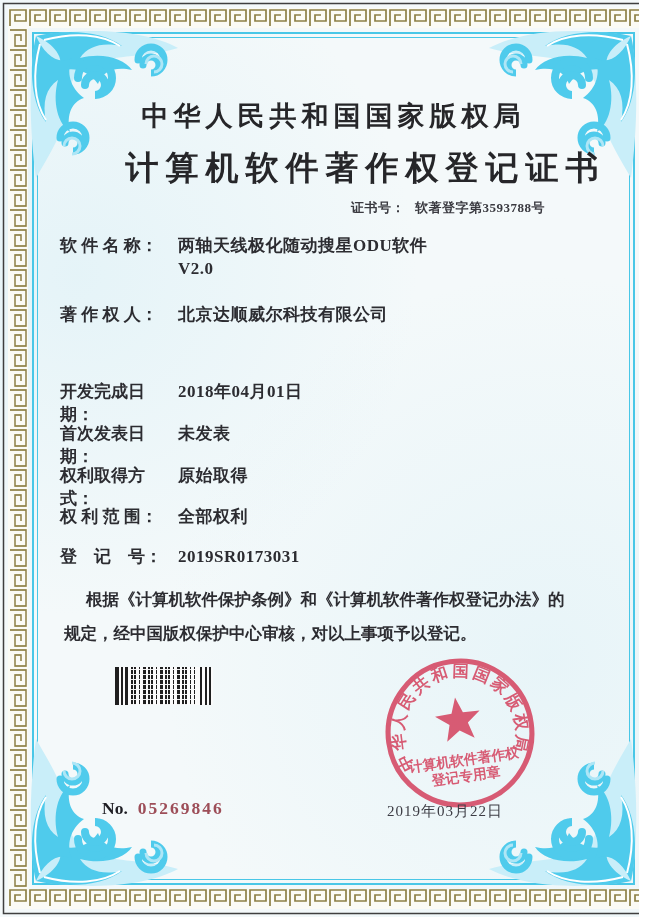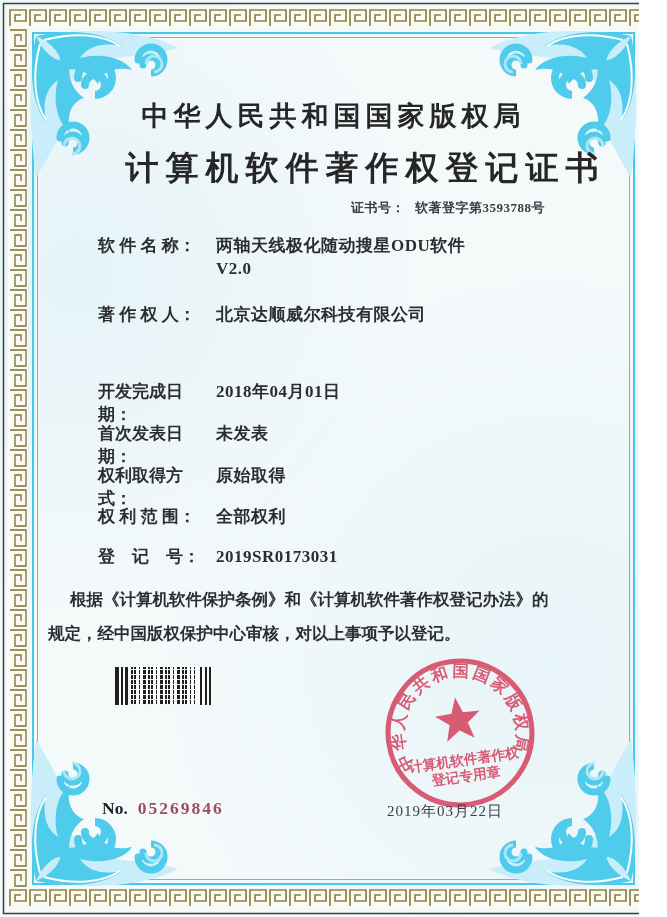--- a/index.html
+++ b/index.html
@@ -21,25 +21,25 @@
     position:absolute;left:0;top:146px;width:667px;text-align:center;
     font-size:33px;font-weight:700;letter-spacing:7px;color:#262629;margin-left:32px;
   }
   .cert-no{
     position:absolute;right:94px;top:199px;font-size:13px;color:#3a3a40;
     letter-spacing:.5px;font-weight:600;
   }
   .cert-no .gap{display:inline-block;width:10px;}
 
   .field{position:absolute;left:60px;width:560px;display:flex;align-items:flex-start;
-    font-size:17px;font-weight:600;color:#2c2c31;margin-left:38px;}
+    font-size:17px;font-weight:600;color:#2c2c31;}
   .flabel{display:inline-block;width:118px;flex:0 0 118px;}
   .fvalue{white-space:pre-line;line-height:23px;letter-spacing:.5px;}
 
-  .statement{position:absolute;left:48px;right:62px;top:583px;
+  .statement{position:absolute;left:64px;right:62px;top:583px;
     font-size:16.5px;font-weight:600;line-height:34px;color:#2c2c31;}
   .statement .st1{text-indent:22px;}
 
   .barcode{position:absolute;left:115px;top:667px;width:98px;height:38px;display:flex;}
   .bc-start{width:16px;background:repeating-linear-gradient(90deg,#1f1f1f 0 4px,#fbfbfb 4px 6px,#1f1f1f 6px 8px,#fbfbfb 8px 10px,#1f1f1f 10px 13px,#fbfbfb 13px 16px);}
   .bc-data{flex:1;background:
     repeating-linear-gradient(0deg, rgba(250,250,250,.95) 0 1.5px, transparent 1.5px 5px),
     repeating-linear-gradient(90deg,#1f1f1f 0 2px,#fbfbfb 2px 3px,#1f1f1f 3px 5px,#fbfbfb 5px 8px,#1f1f1f 8px 9px,#fbfbfb 9px 12px,#1f1f1f 12px 15px,#fbfbfb 15px 17px);}
   .bc-gap{width:5px;background:#fbfbfb;}
   .bc-stop{width:13px;background:repeating-linear-gradient(90deg,#1f1f1f 0 2px,#fbfbfb 2px 5px,#1f1f1f 5px 7px,#fbfbfb 7px 9px,#1f1f1f 9px 11px,#fbfbfb 11px 13px);}

